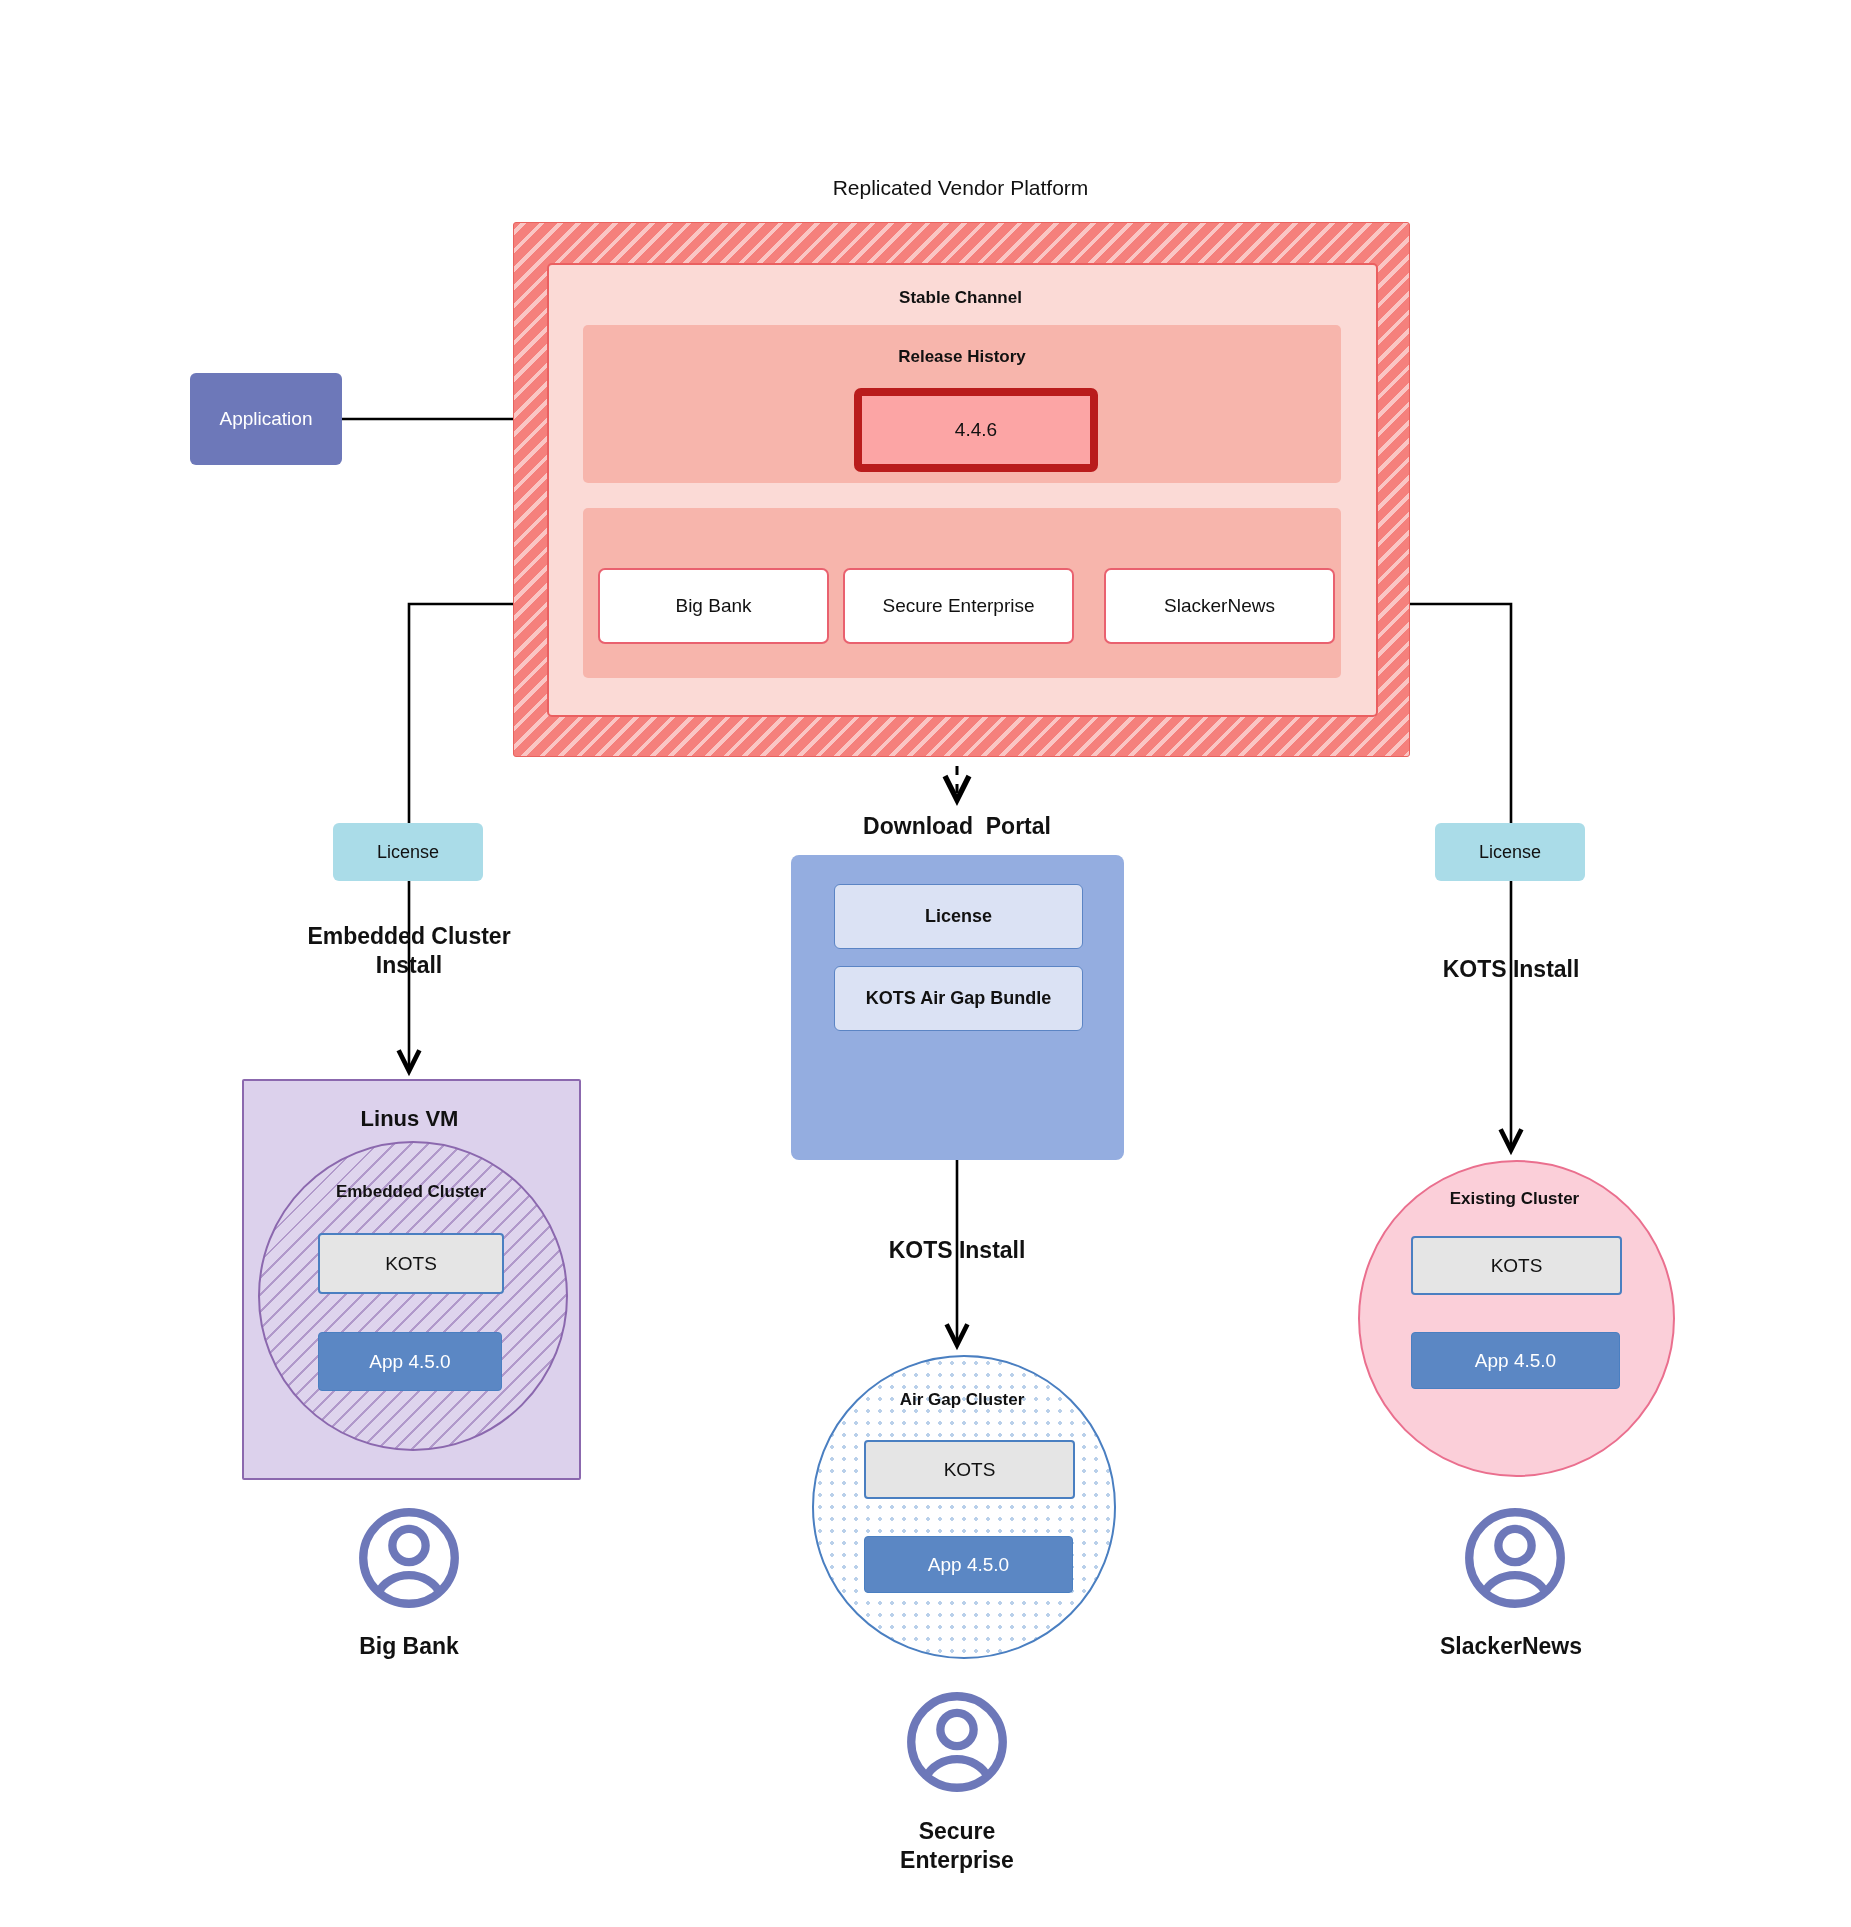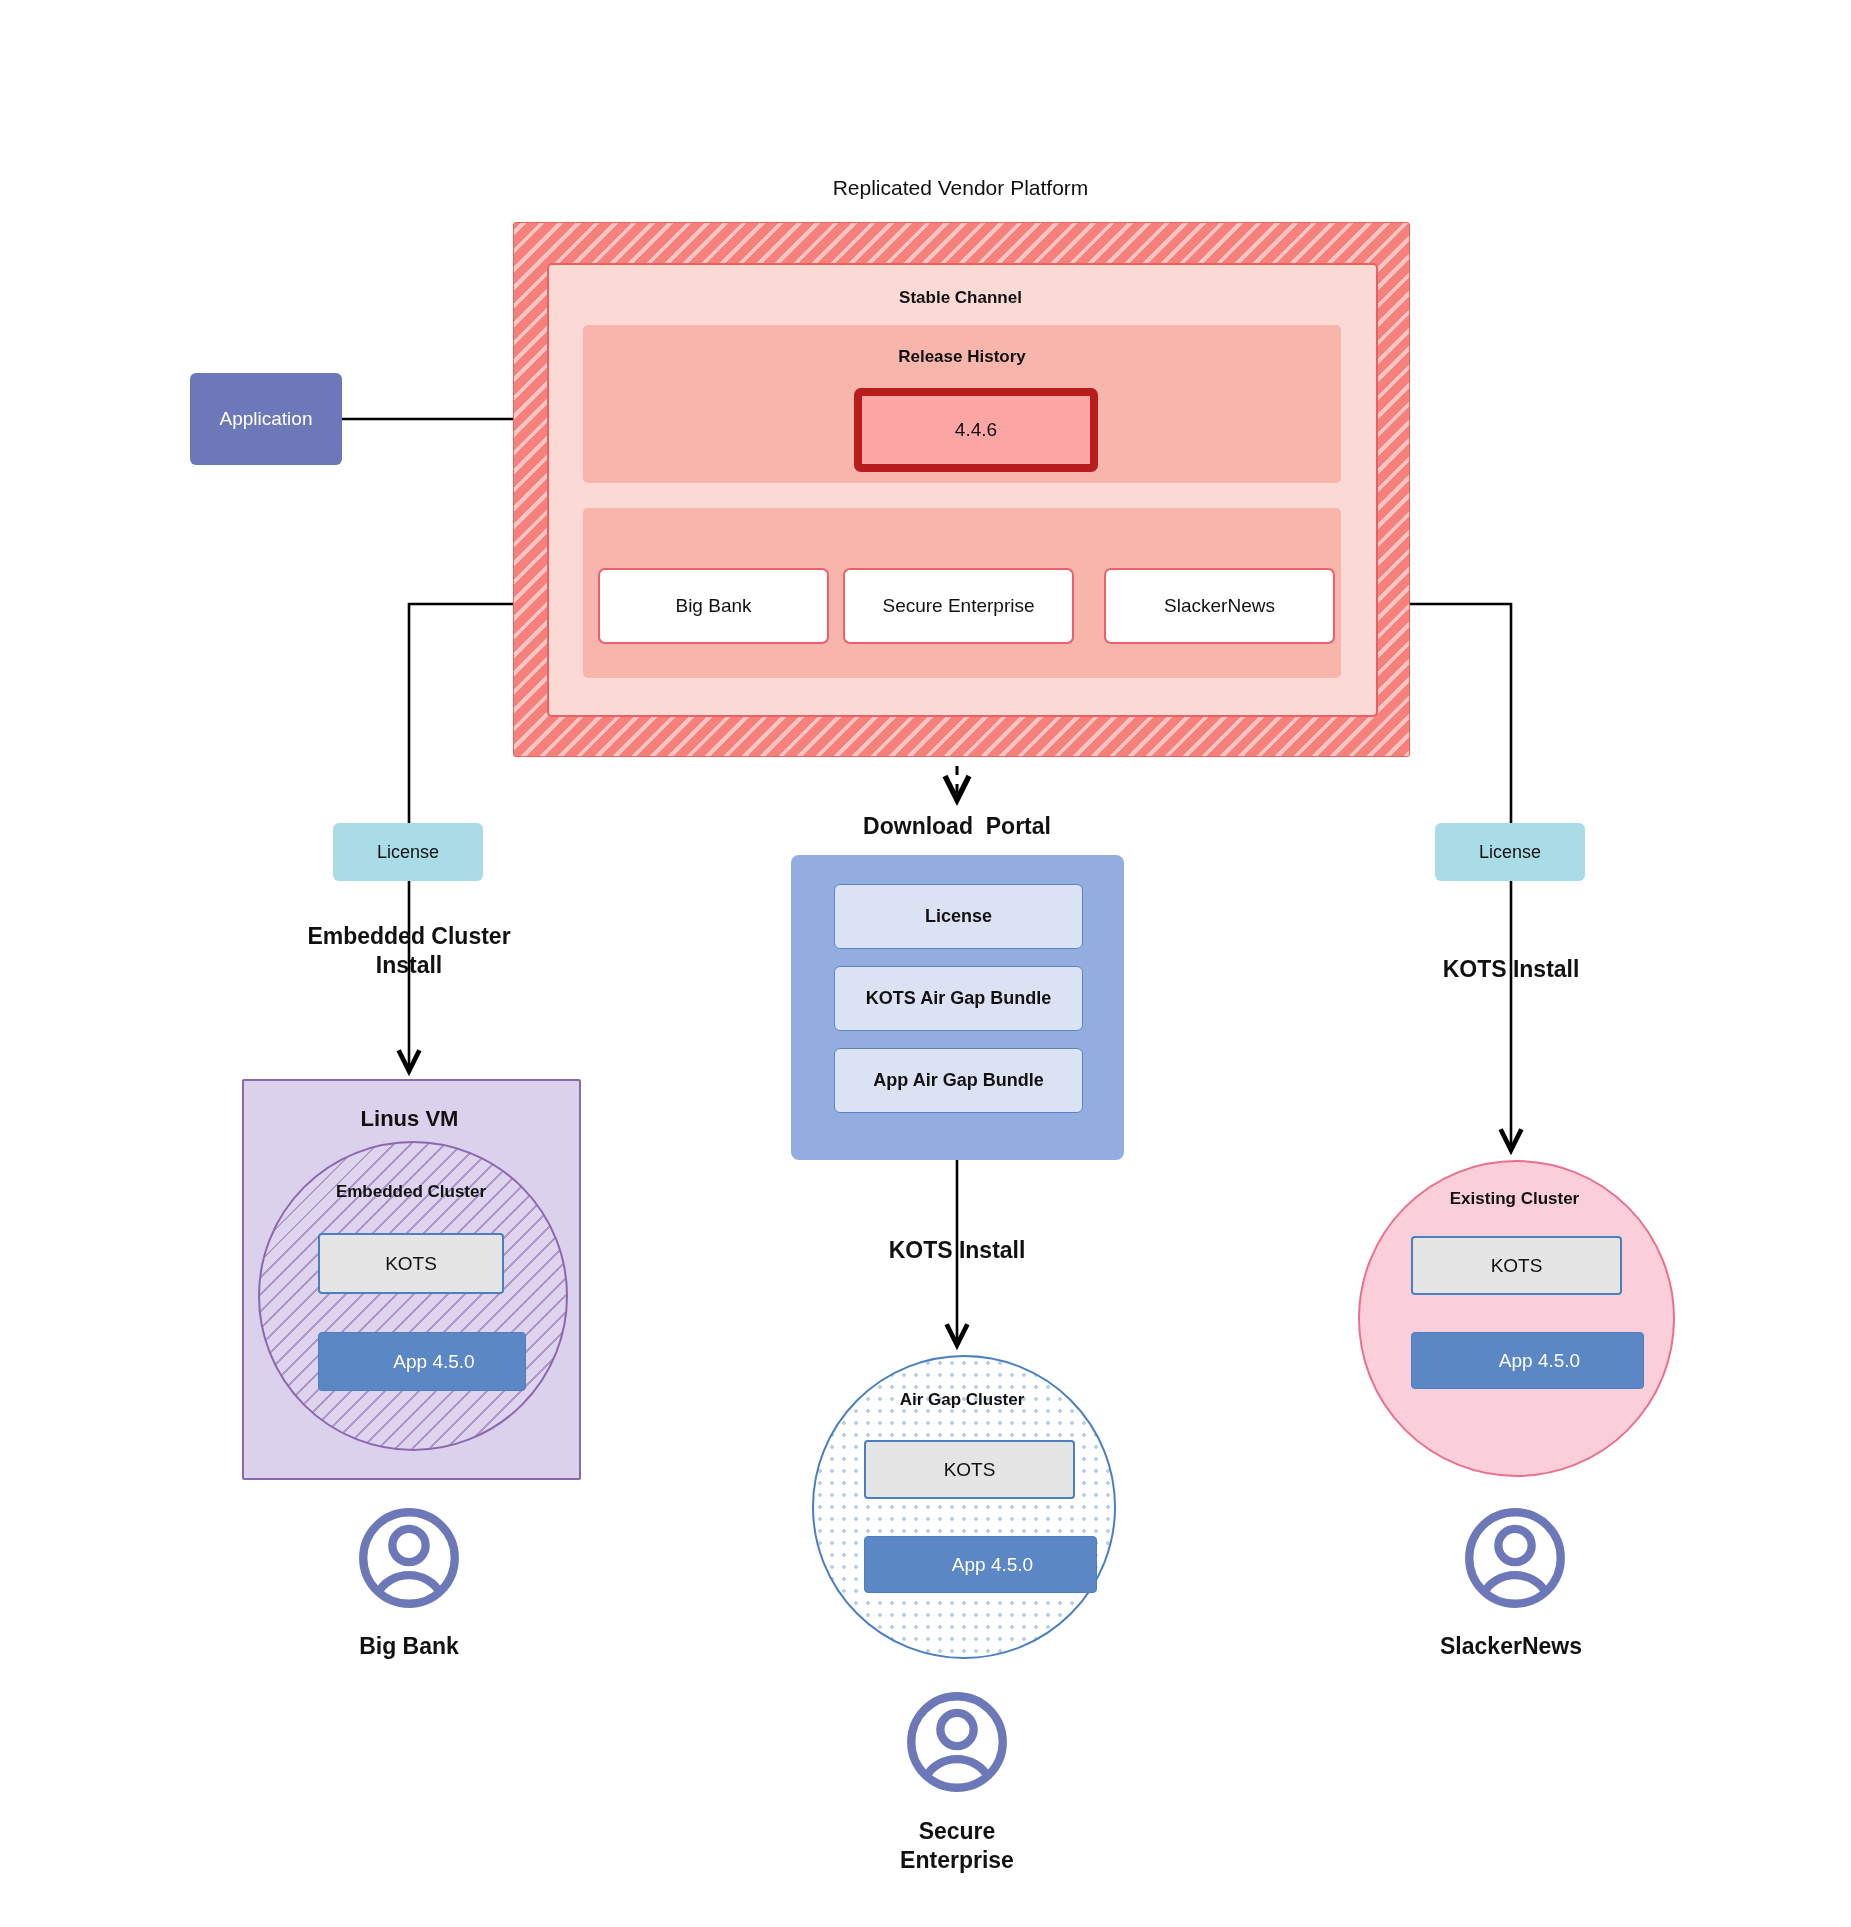--- a/index.html
+++ b/index.html
@@ -179,21 +179,20 @@
     border-radius:4px;
     font-size:19px;
     color:#111111;
   }
   .app-box{
     background:#5b87c4;
     border:1px solid #4a7fc1;
     border-radius:4px;
     font-size:19px;
     color:#ffffff;
-    padding-left:24px;
   }
   #ec-kots{left:318px; top:1233px; width:182px; height:57px;}
   #ec-app{left:318px; top:1332px; width:182px; height:57px;}
   #ag-kots{left:864px; top:1440px; width:207px; height:55px;}
   #ag-app{left:864px; top:1536px; width:207px; height:55px;}
   #ex-kots{left:1411px; top:1236px; width:207px; height:55px;}
   #ex-app{left:1411px; top:1332px; width:207px; height:55px;}
 
   
   #wires{position:absolute;left:0;top:0;width:1851px;height:1927px;pointer-events:none;}
@@ -281,23 +280,20 @@
   <div class="lbl t-flow" style="left:807px; top:1236px; width:300px;">KOTS Install</div>
 
   <div class="lbl t-flow" style="left:807px; top:812px; width:300px;">Download  Portal</div>
   <div class="abs" id="download-portal"></div>
   <div class="abs ctr dp-item" id="dp-license">
     <span>License</span>
   </div>
   <div class="abs ctr dp-item" id="dp-kotsbundle">
     <span>KOTS Air Gap Bundle</span>
   </div>
-  <div class="abs ctr dp-item" id="dp-appbundle">
-    <span>App Air Gap Bundle</span>
-  </div>
 
   <div class="abs" id="linux-vm"></div>
   <div class="lbl t-small" style="left:242px; top:1105px; width:335px;">Linus VM</div>
   <div class="abs" id="embedded-cluster-circle"></div>
   <div class="lbl t-cluster" style="left:258px; top:1181px; width:306px;">Embedded Cluster</div>
   <div class="abs ctr kots-box" id="ec-kots">
     <span>KOTS</span>
   </div>
   <div class="abs ctr app-box" id="ec-app">
     <span>App 4.5.0</span>

